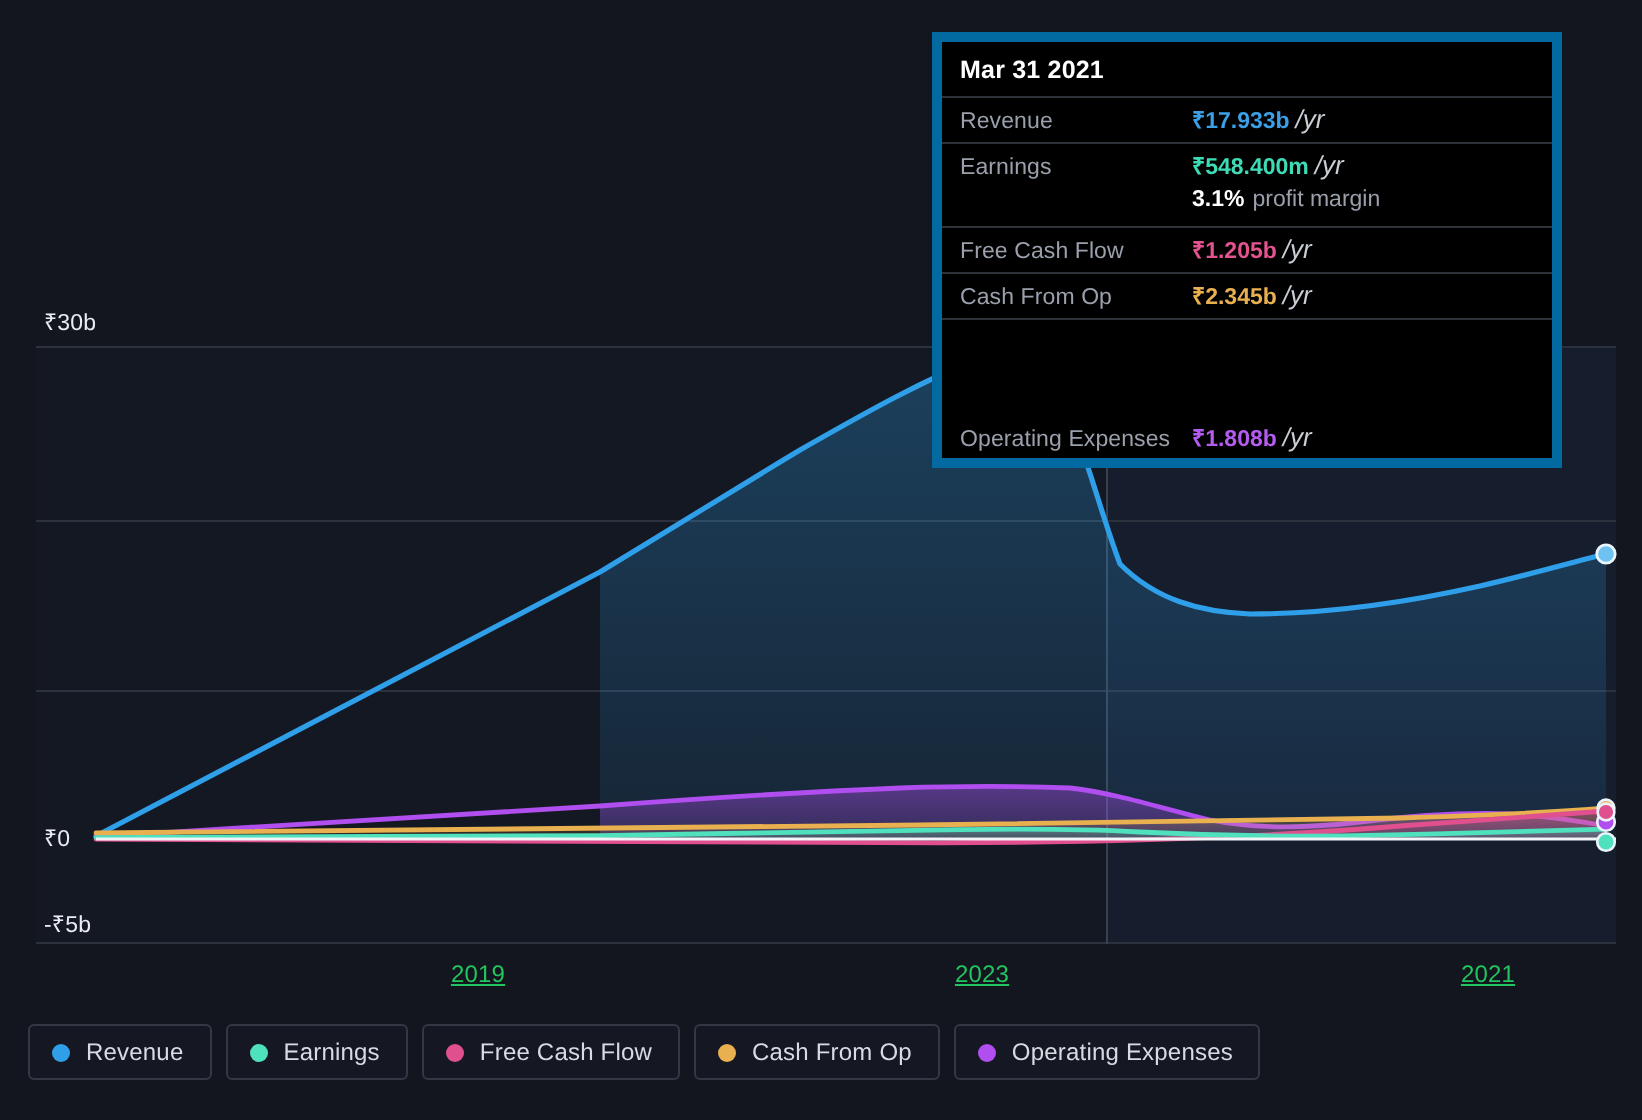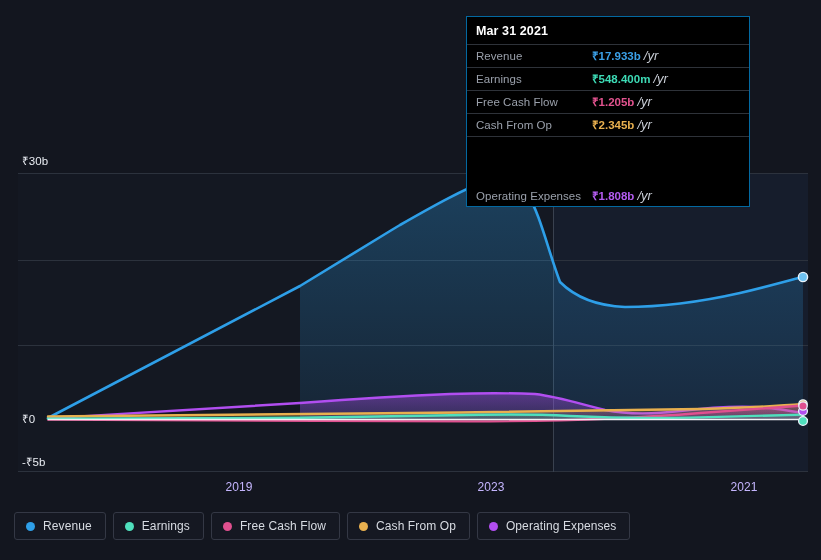--- a/index.html
+++ b/index.html
@@ -41,32 +41,33 @@
   .axis-label {
     position: absolute;
     font-size: 11.5px;
     color: #e9ecf2;
     white-space: nowrap;
     letter-spacing: 0.1px;
   }
   .y-label { left: 22px; }
   .x-label {
     font-size: 12px;
-    color: #c4b5fd;
+    color: #22c55e;
     transform: translateX(-50%);
+    text-decoration: underline;
   }
 
   
   .tooltip {
     position: absolute;
     left: 466px;
     top: 16px;
-    width: 284px;
+    width: 315px;
     background: #000000;
-    border: 1px solid #0369a1;
+    border: 5px solid #0369a1;
     box-sizing: border-box;
     padding: 0;
   }
   .tt-title {
     font-size: 12.5px;
     font-weight: bold;
     color: #ffffff;
     padding: 7px 9px 6px 9px;
     letter-spacing: 0.1px;
   }
@@ -235,20 +236,25 @@
       <span class="tt-val" style="color:#3ba0e8;">₹17.933b</span>
       <span class="tt-unit">/yr</span>
     </div>
 
     <div class="tt-row">
       <span class="tt-key">Earnings</span>
       <span class="tt-val" style="color:#3ddbb6;">₹548.400m</span>
       <span class="tt-unit">/yr</span>
     </div>
 
+    <div class="tt-row no-rule">
+      <span class="tt-key"></span>
+      <span class="tt-sub-val">3.1%</span>
+      <span class="tt-sub-unit">profit margin</span>
+    </div>
 
     <div class="tt-row">
       <span class="tt-key">Free Cash Flow</span>
       <span class="tt-val" style="color:#e3538f;">₹1.205b</span>
       <span class="tt-unit">/yr</span>
     </div>
 
     <div class="tt-row">
       <span class="tt-key">Cash From Op</span>
       <span class="tt-val" style="color:#e8b04f;">₹2.345b</span>

